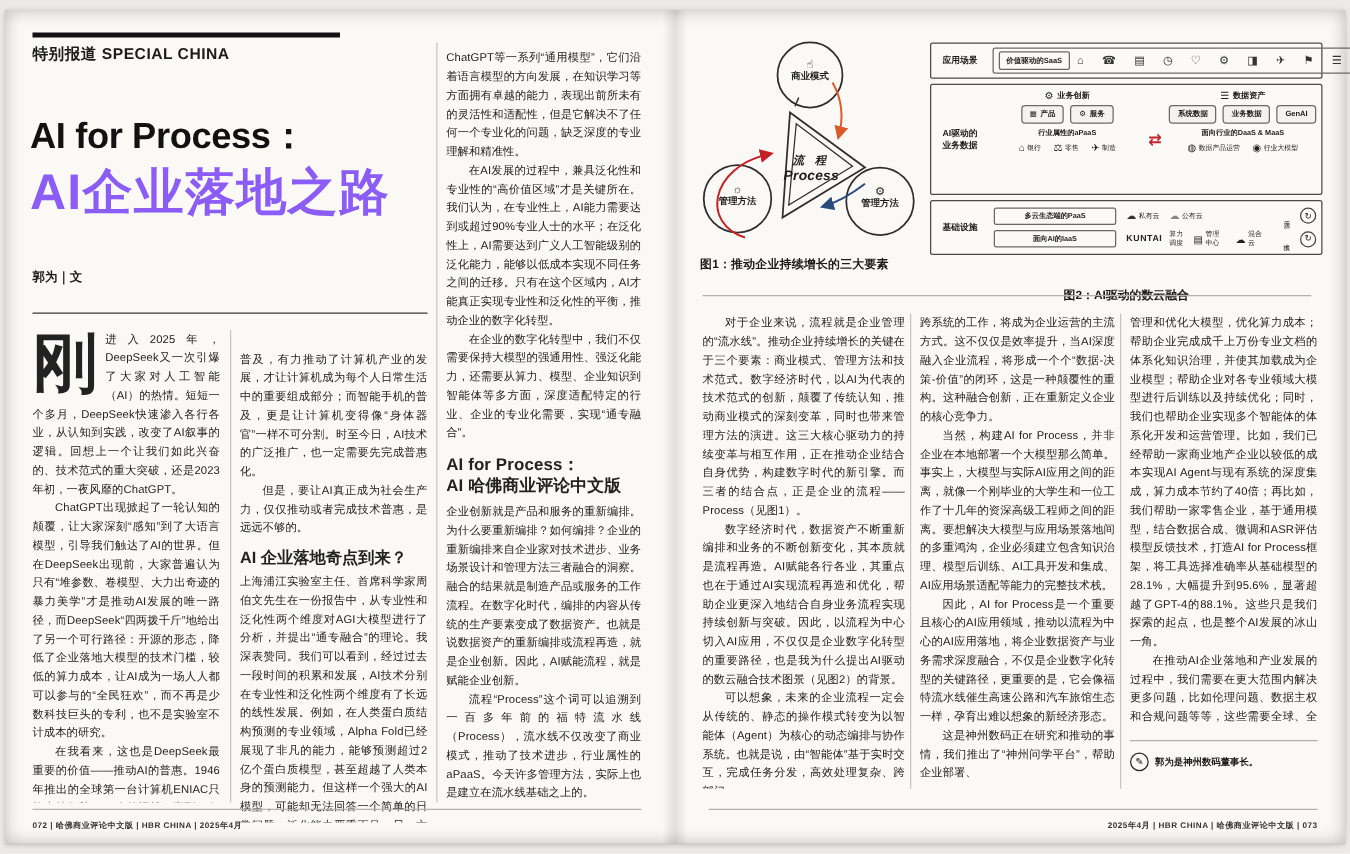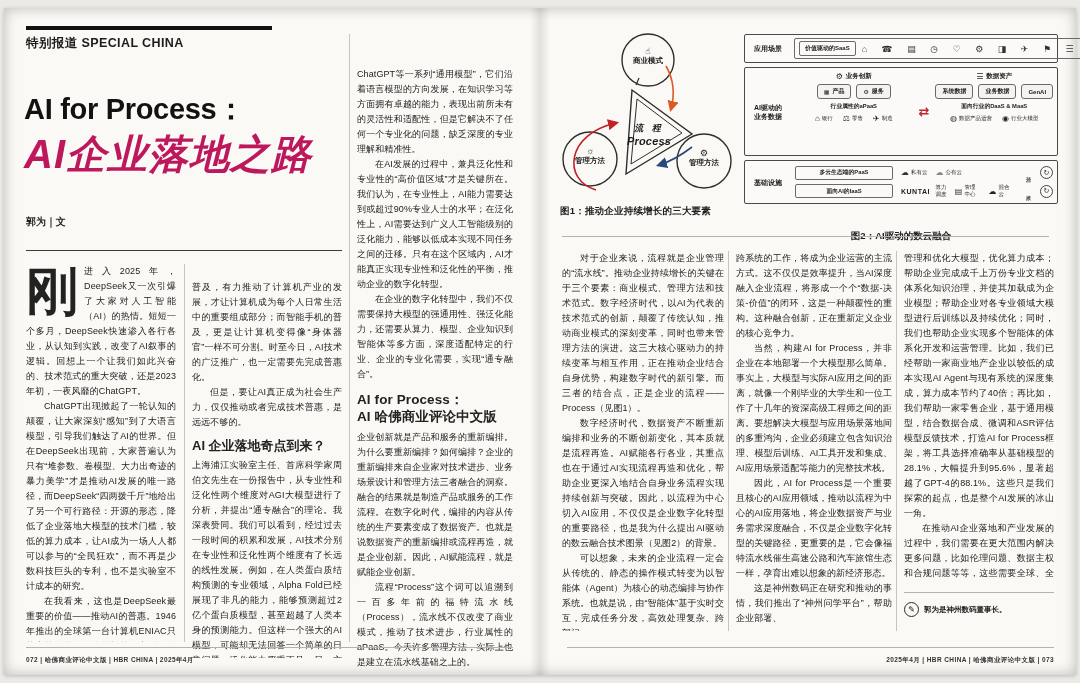--- a/index.html
+++ b/index.html
@@ -88,21 +88,21 @@
 <body>
 
 <div class="spread">
 
   <div class="page left">
     <div class="kicker-bar"></div>
     <div class="kicker">特别报道 SPECIAL CHINA</div>
 
     <h1 class="title">
       <span class="t1">AI for Process：</span>
-      <span class="t2" style="color:#be185d;font-style:italic;">AI企业落地之路</span>
+      <span class="t2" style="color:#8b5cf6;">AI企业落地之路</span>
     </h1>
     <div class="byline">郭为｜文</div>
     <div class="hrule" style="left:22px;top:242px;width:316px;"></div>
 
     <div class="col body-text" style="left:22px;top:256px;width:150px;height:378px;">
       <span class="dropcap">刚</span>
       <p class="ni">进入2025年，DeepSeek又一次引爆了大家对人工智能（AI）的热情。短短一个多月，DeepSeek快速渗入各行各业，从认知到实践，改变了AI叙事的逻辑。回想上一个让我们如此兴奋的、技术范式的重大突破，还是2023年初，一夜风靡的ChatGPT。</p>
       <p>ChatGPT出现掀起了一轮认知的颠覆，让大家深刻“感知”到了大语言模型，引导我们触达了AI的世界。但在DeepSeek出现前，大家普遍认为只有“堆参数、卷模型、大力出奇迹的暴力美学”才是推动AI发展的唯一路径，而DeepSeek“四两拨千斤”地给出了另一个可行路径：开源的形态，降低了企业落地大模型的技术门槛，较低的算力成本，让AI成为一场人人都可以参与的“全民狂欢”，而不再是少数科技巨头的专利，也不是实验室不计成本的研究。</p>
       <p>在我看来，这也是DeepSeek最重要的价值——推动AI的普惠。1946年推出的全球第一台计算机ENIAC只能支持每秒5000次的运算，直到40年后，PC的全面</p>
     </div>
@@ -111,21 +111,21 @@
 
     <div class="col body-text" style="left:188px;top:272px;width:150px;height:378px;">
       <p class="ni">普及，有力推动了计算机产业的发展，才让计算机成为每个人日常生活中的重要组成部分；而智能手机的普及，更是让计算机变得像“身体器官”一样不可分割。时至今日，AI技术的广泛推广，也一定需要先完成普惠化。</p>
       <p>但是，要让AI真正成为社会生产力，仅仅推动或者完成技术普惠，是远远不够的。</p>
       <h3 class="inline-h">AI 企业落地奇点到来？</h3>
       <p class="ni">上海浦江实验室主任、首席科学家周伯文先生在一份报告中，从专业性和泛化性两个维度对AGI大模型进行了分析，并提出“通专融合”的理论。我深表赞同。我们可以看到，经过过去一段时间的积累和发展，AI技术分别在专业性和泛化性两个维度有了长远的线性发展。例如，在人类蛋白质结构预测的专业领域，Alpha Fold已经展现了非凡的能力，能够预测超过2亿个蛋白质模型，甚至超越了人类本身的预测能力。但这样一个强大的AI模型，可能却无法回答一个简单的日常问题，泛化能力严重不足。另一方面，例如DeepSeek、LLaMA，或是</p>
     </div>
 
     <div class="vdiv" style="left:345px;top:26px;height:608px;"></div>
 
-    <div class="col body-text" style="left:353px;top:31px;width:156px;height:604px;margin-top:28px;">
+    <div class="col body-text" style="left:353px;top:31px;width:156px;height:604px;">
       <p class="ni">ChatGPT等一系列“通用模型”，它们沿着语言模型的方向发展，在知识学习等方面拥有卓越的能力，表现出前所未有的灵活性和适配性，但是它解决不了任何一个专业化的问题，缺乏深度的专业理解和精准性。</p>
       <p>在AI发展的过程中，兼具泛化性和专业性的“高价值区域”才是关键所在。我们认为，在专业性上，AI能力需要达到或超过90%专业人士的水平；在泛化性上，AI需要达到广义人工智能级别的泛化能力，能够以低成本实现不同任务之间的迁移。只有在这个区域内，AI才能真正实现专业性和泛化性的平衡，推动企业的数字化转型。</p>
       <p>在企业的数字化转型中，我们不仅需要保持大模型的强通用性、强泛化能力，还需要从算力、模型、企业知识到智能体等多方面，深度适配特定的行业、企业的专业化需要，实现“通专融合”。</p>
       <h3 class="big-h">
         <span>AI for Process：</span>
         <span>AI 哈佛商业评论中文版</span>
       </h3>
       <p class="ni">企业创新就是产品和服务的重新编排。为什么要重新编排？如何编排？企业的重新编排来自企业家对技术进步、业务场景设计和管理方法三者融合的洞察。融合的结果就是制造产品或服务的工作流程。在数字化时代，编排的内容从传统的生产要素变成了数据资产。也就是说数据资产的重新编排或流程再造，就是企业创新。因此，AI赋能流程，就是赋能企业创新。</p>
       <p>流程“Process”这个词可以追溯到一百多年前的福特流水线（Process），流水线不仅改变了商业模式，推动了技术进步，行业属性的aPaaS。今天许多管理方法，实际上也是建立在流水线基础之上的。</p>
     </div>

